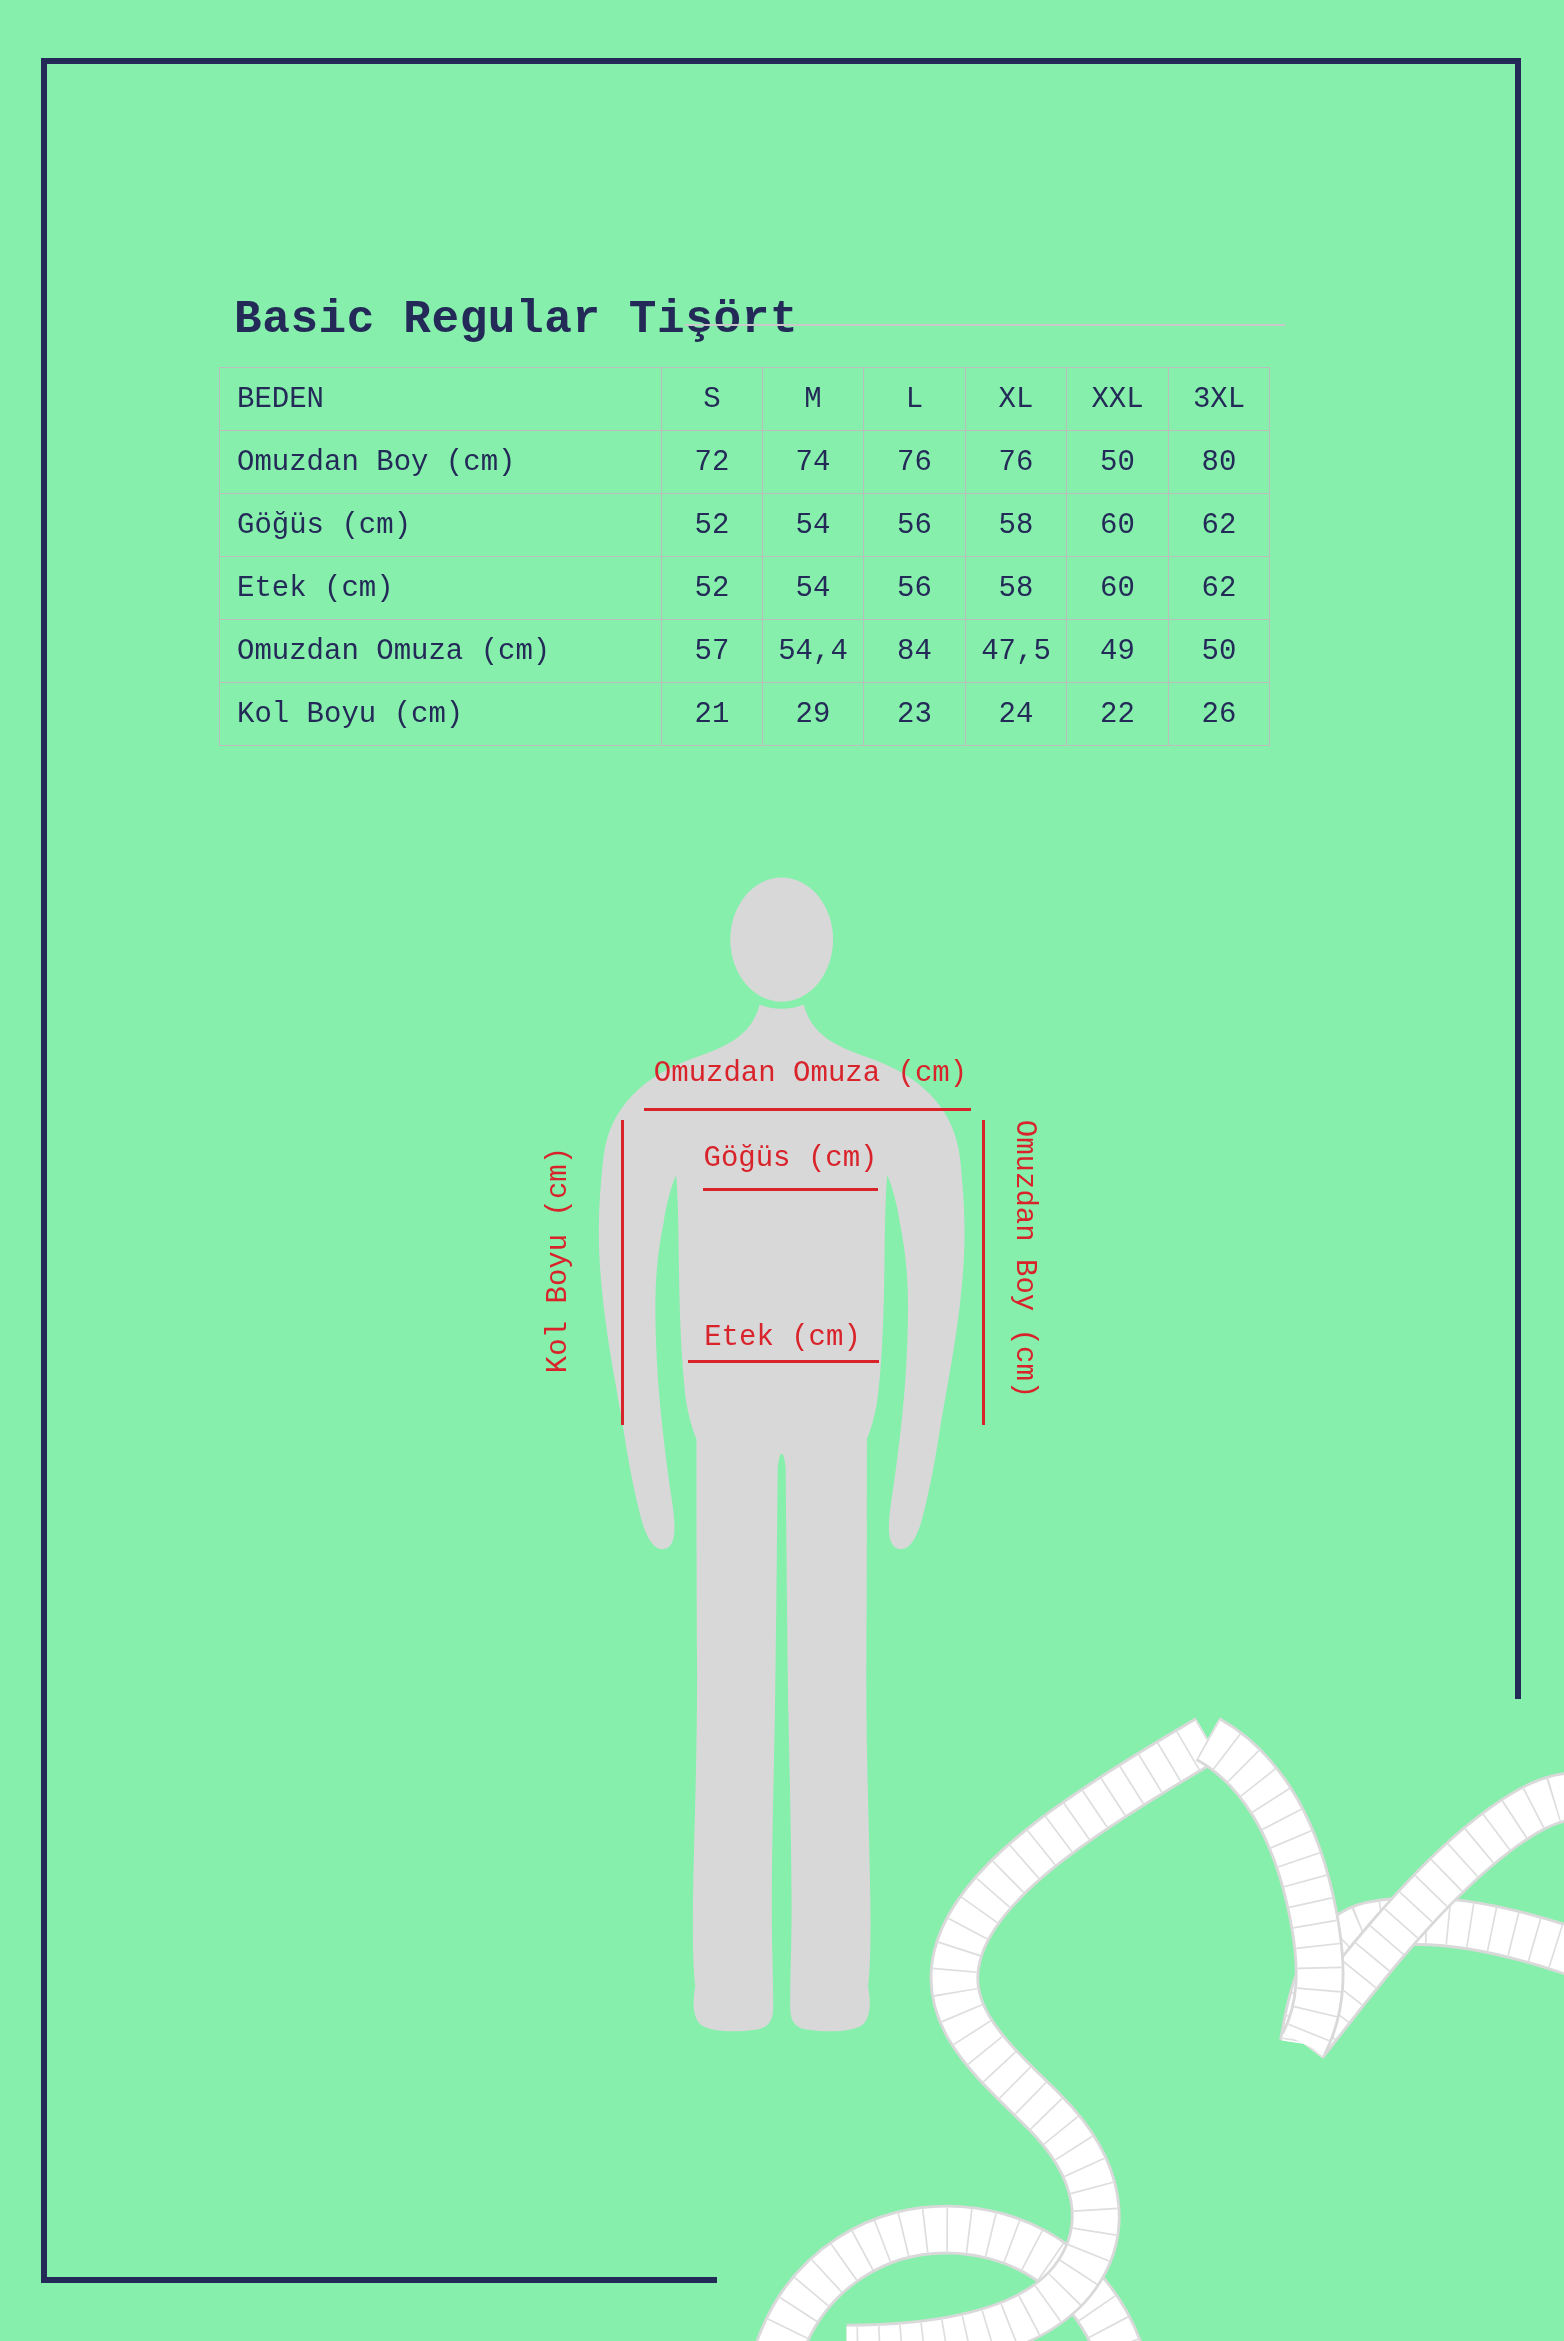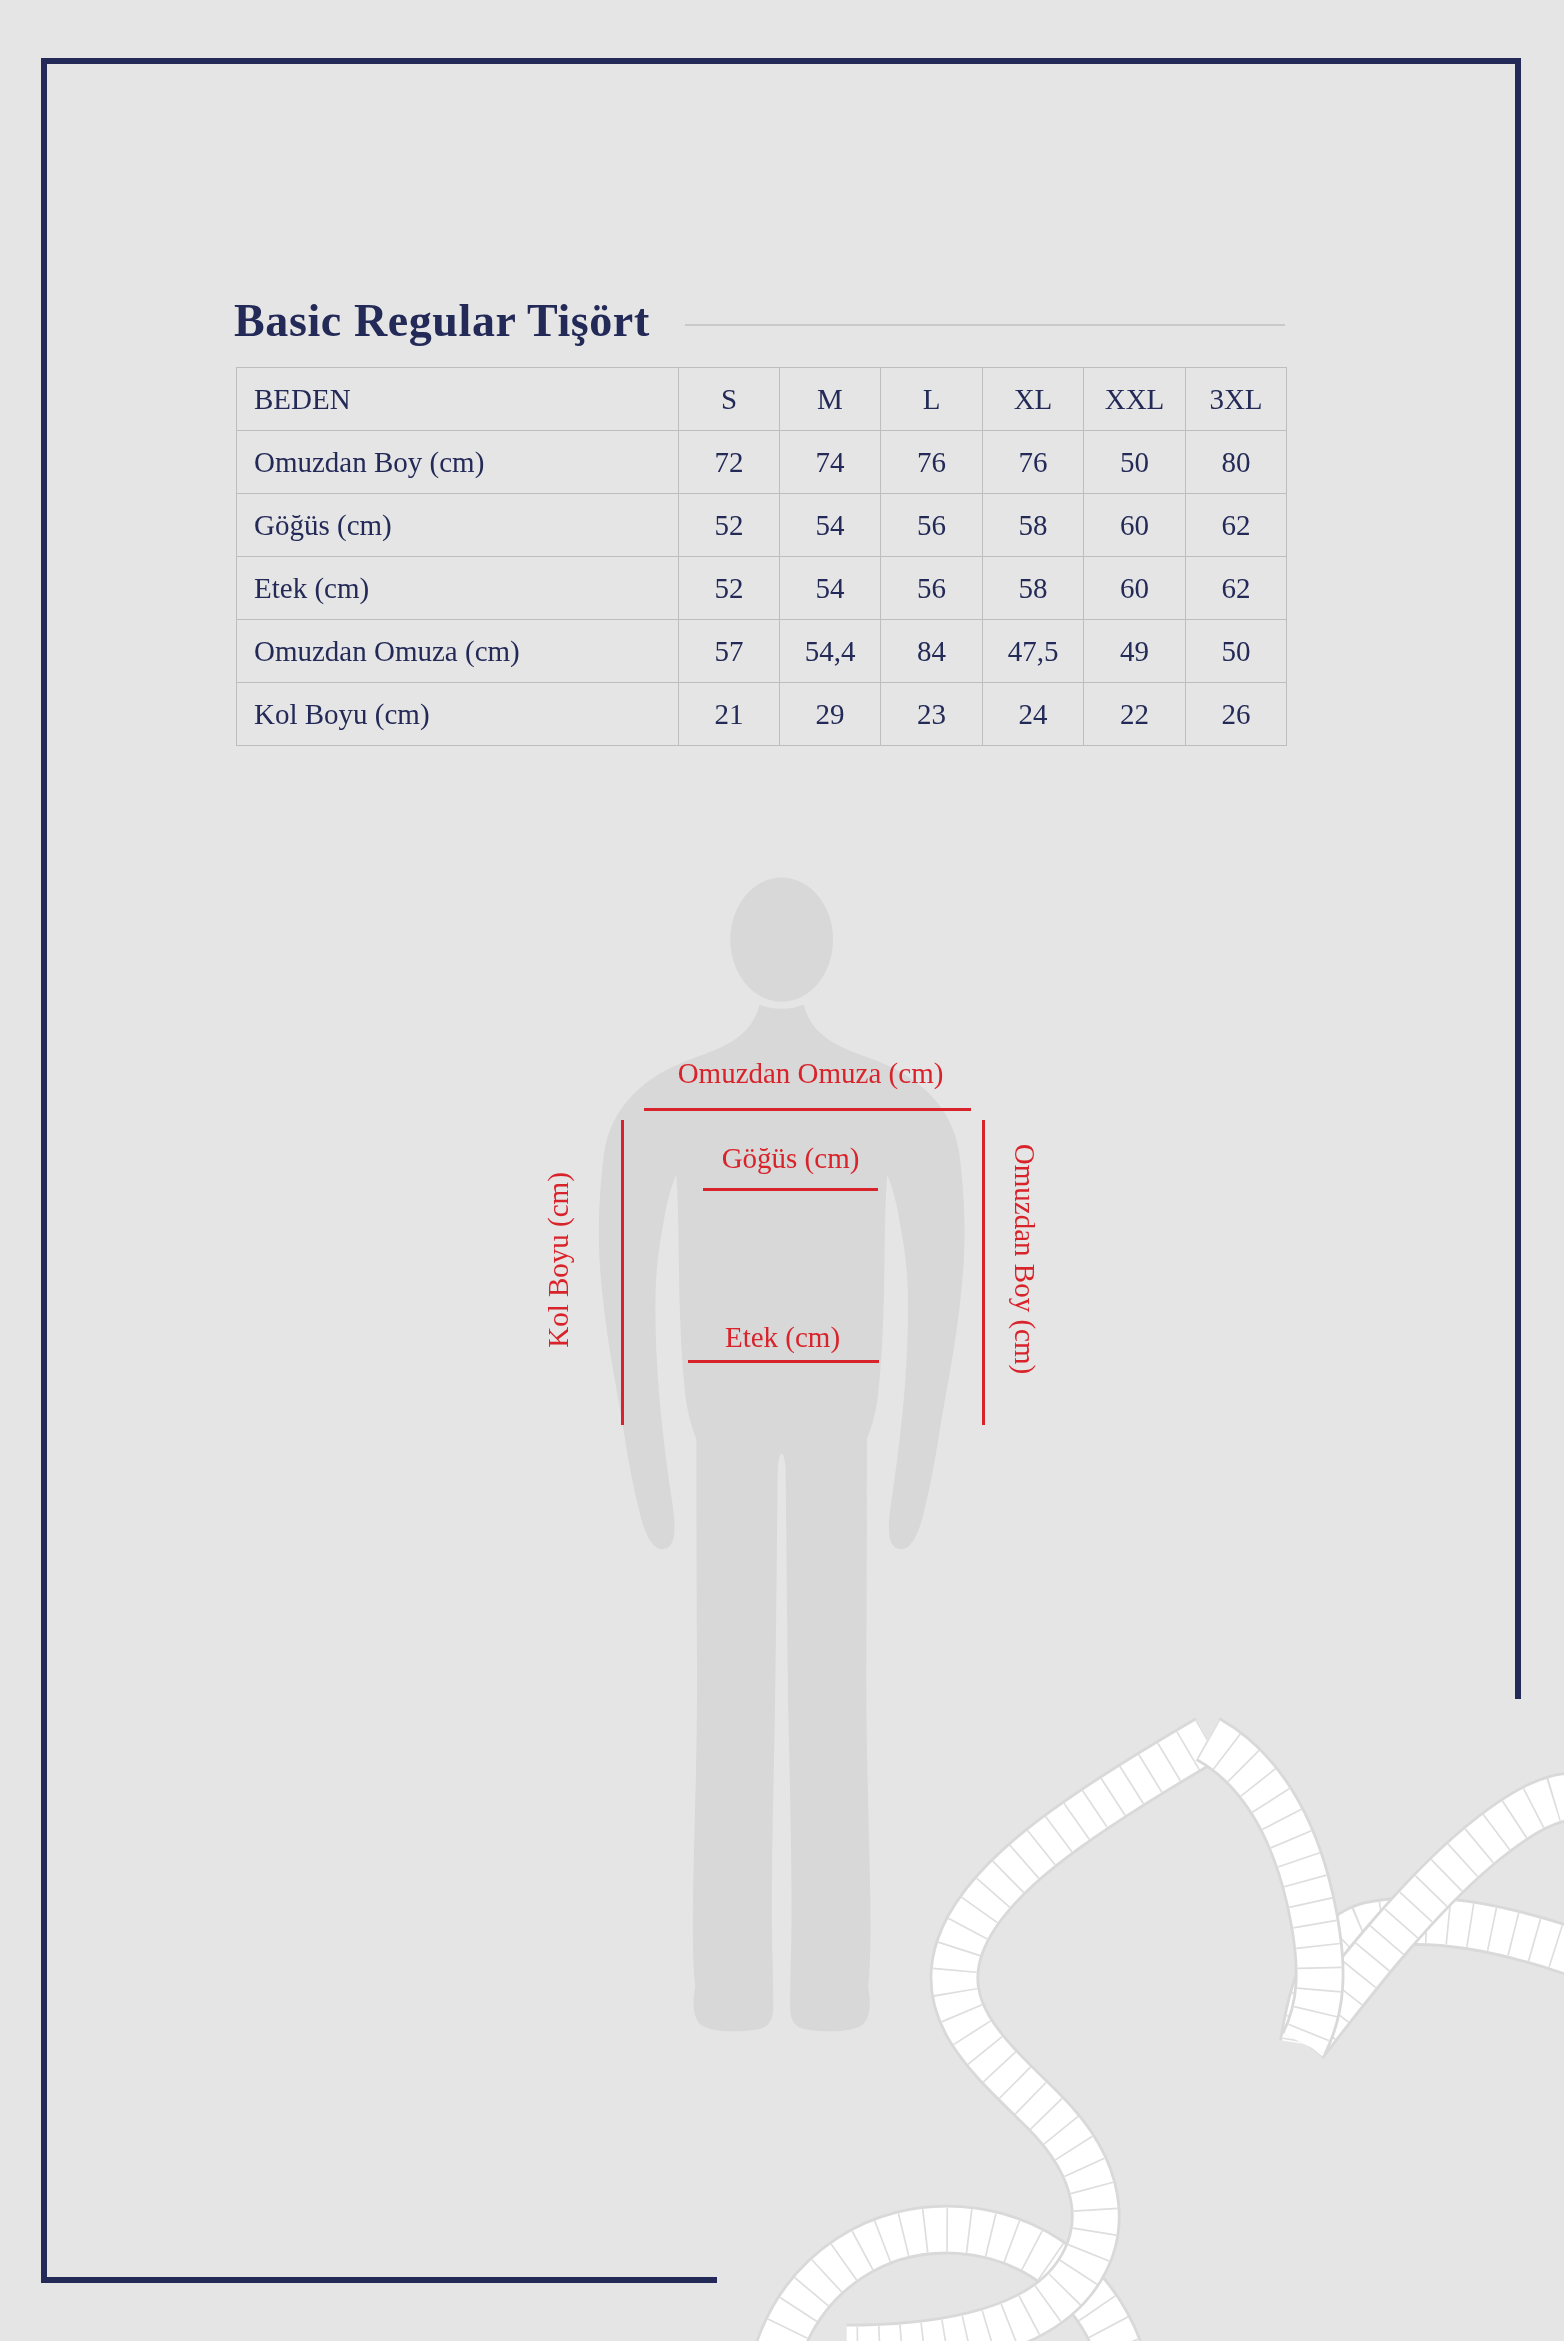--- a/index.html
+++ b/index.html
@@ -1,32 +1,32 @@
 <!DOCTYPE html>
 <html style="font-size:9px"><head>
 <meta charset="utf-8">
 <style>
   html,body{margin:0;padding:0;background:#ffffff;}
   .page{
-    position:relative;width:1565px;height:2342px;background:#e5e5e5;overflow:hidden;
-    font-family:Liberation Serif, serif;color:#232a57;
+    position:relative;width:1565px;height:2342px;background:#86efac;overflow:hidden;
+    font-family:Liberation Mono, monospace;color:#232a57;
   }
   .abs{position:absolute;}
   
   .frame{background:#232a57;}
   .frame-top{left:41px;top:58px;width:1480px;height:5.6px;}
   .frame-left{left:41px;top:58px;width:5.6px;height:2225px;}
   .frame-right{left:1515px;top:58px;width:5.6px;height:1641px;}
   .frame-bottom{left:41px;top:2277px;width:676px;height:5.6px;}
 
   .page-title{left:234px;top:294px;font-size:46px;font-weight:700;letter-spacing:0.6px;white-space:nowrap;}
   .title-rule{left:685px;top:324px;width:600px;height:2.3px;background:#c9c9c9;}
 
   table.size-table{
-    position:absolute;left:236px;top:367px;width:1050px;border-collapse:collapse;table-layout:fixed;
+    position:absolute;left:219px;top:367px;width:1050px;border-collapse:collapse;table-layout:fixed;
   }
   table.size-table th,table.size-table td{
     border:1.7px solid #bdbdbd;height:62px;font-size:29px;font-weight:400;color:#232a57;
     text-align:center;vertical-align:middle;padding:0;
   }
   table.size-table .lbl{text-align:left;padding-left:17px;}
 
   .note{left:233px;top:788px;font-size:28px;color:#d9232b;white-space:nowrap;}
 
   .red-line{background:#d9232b;}

